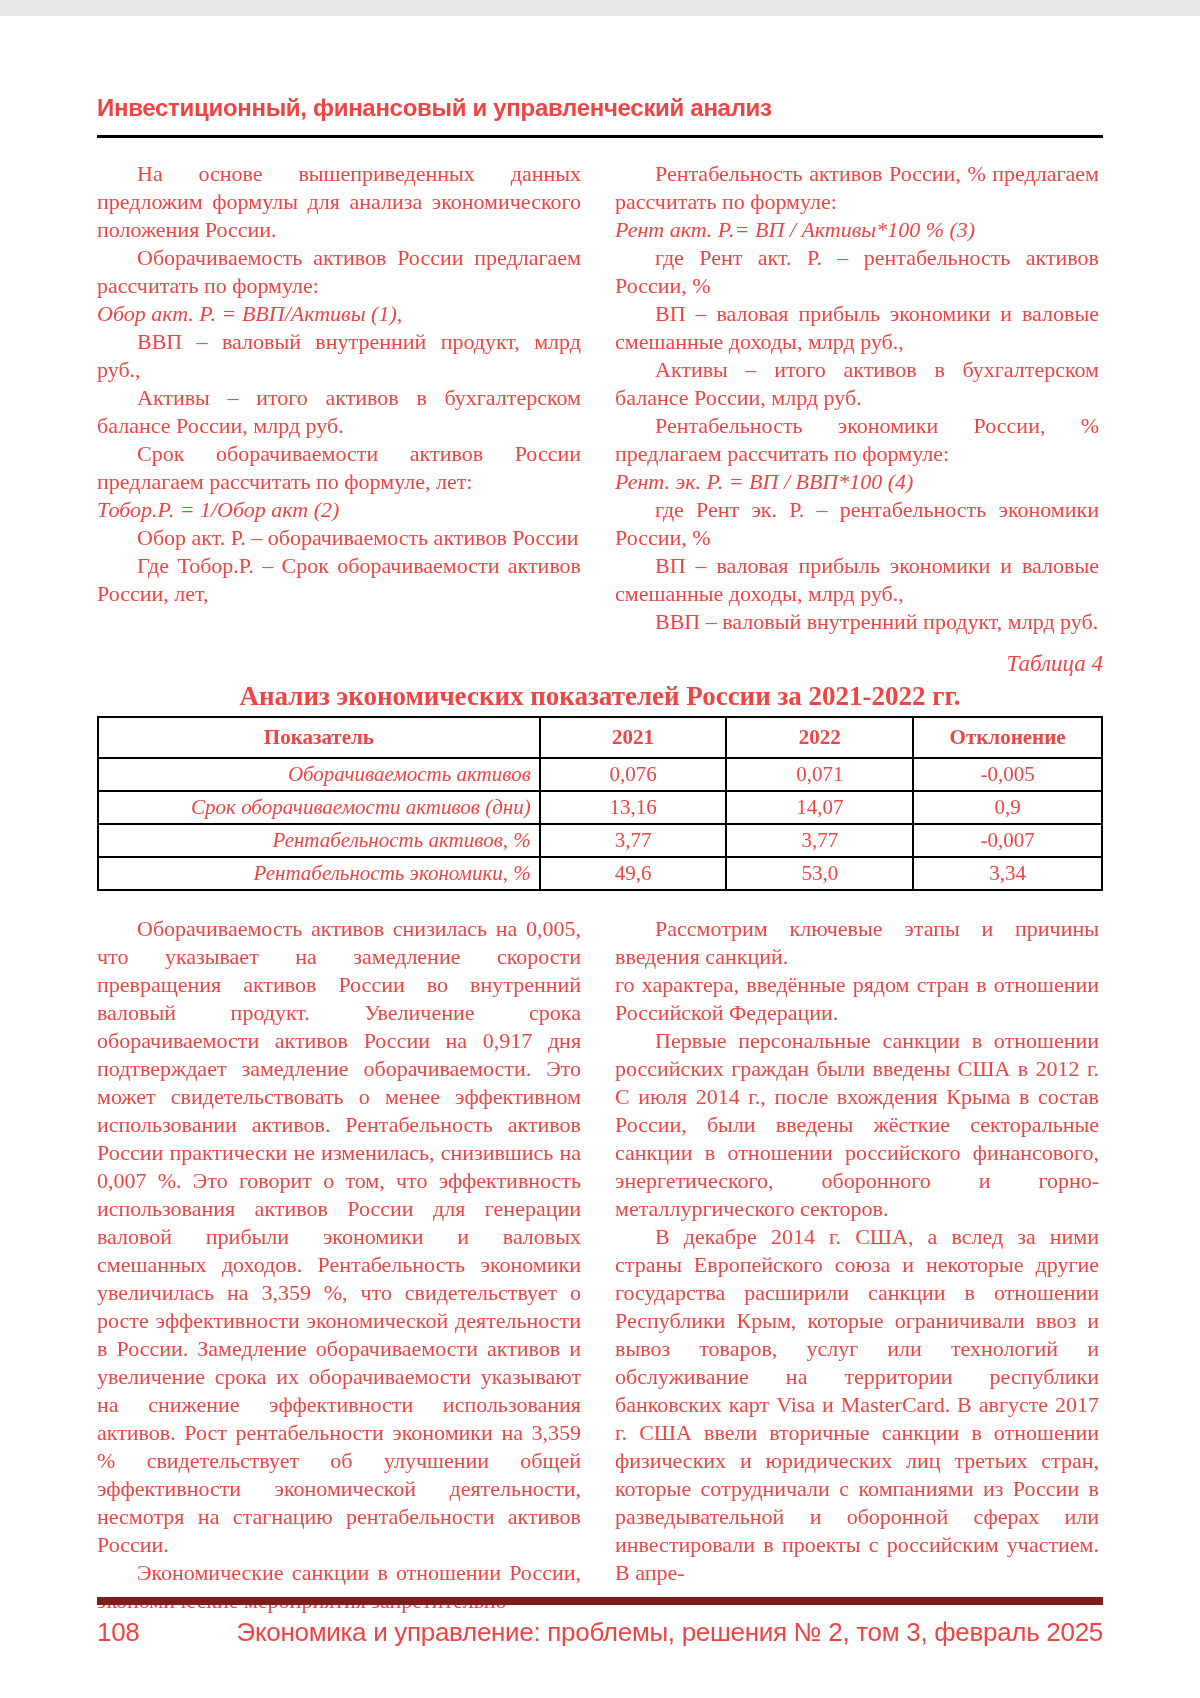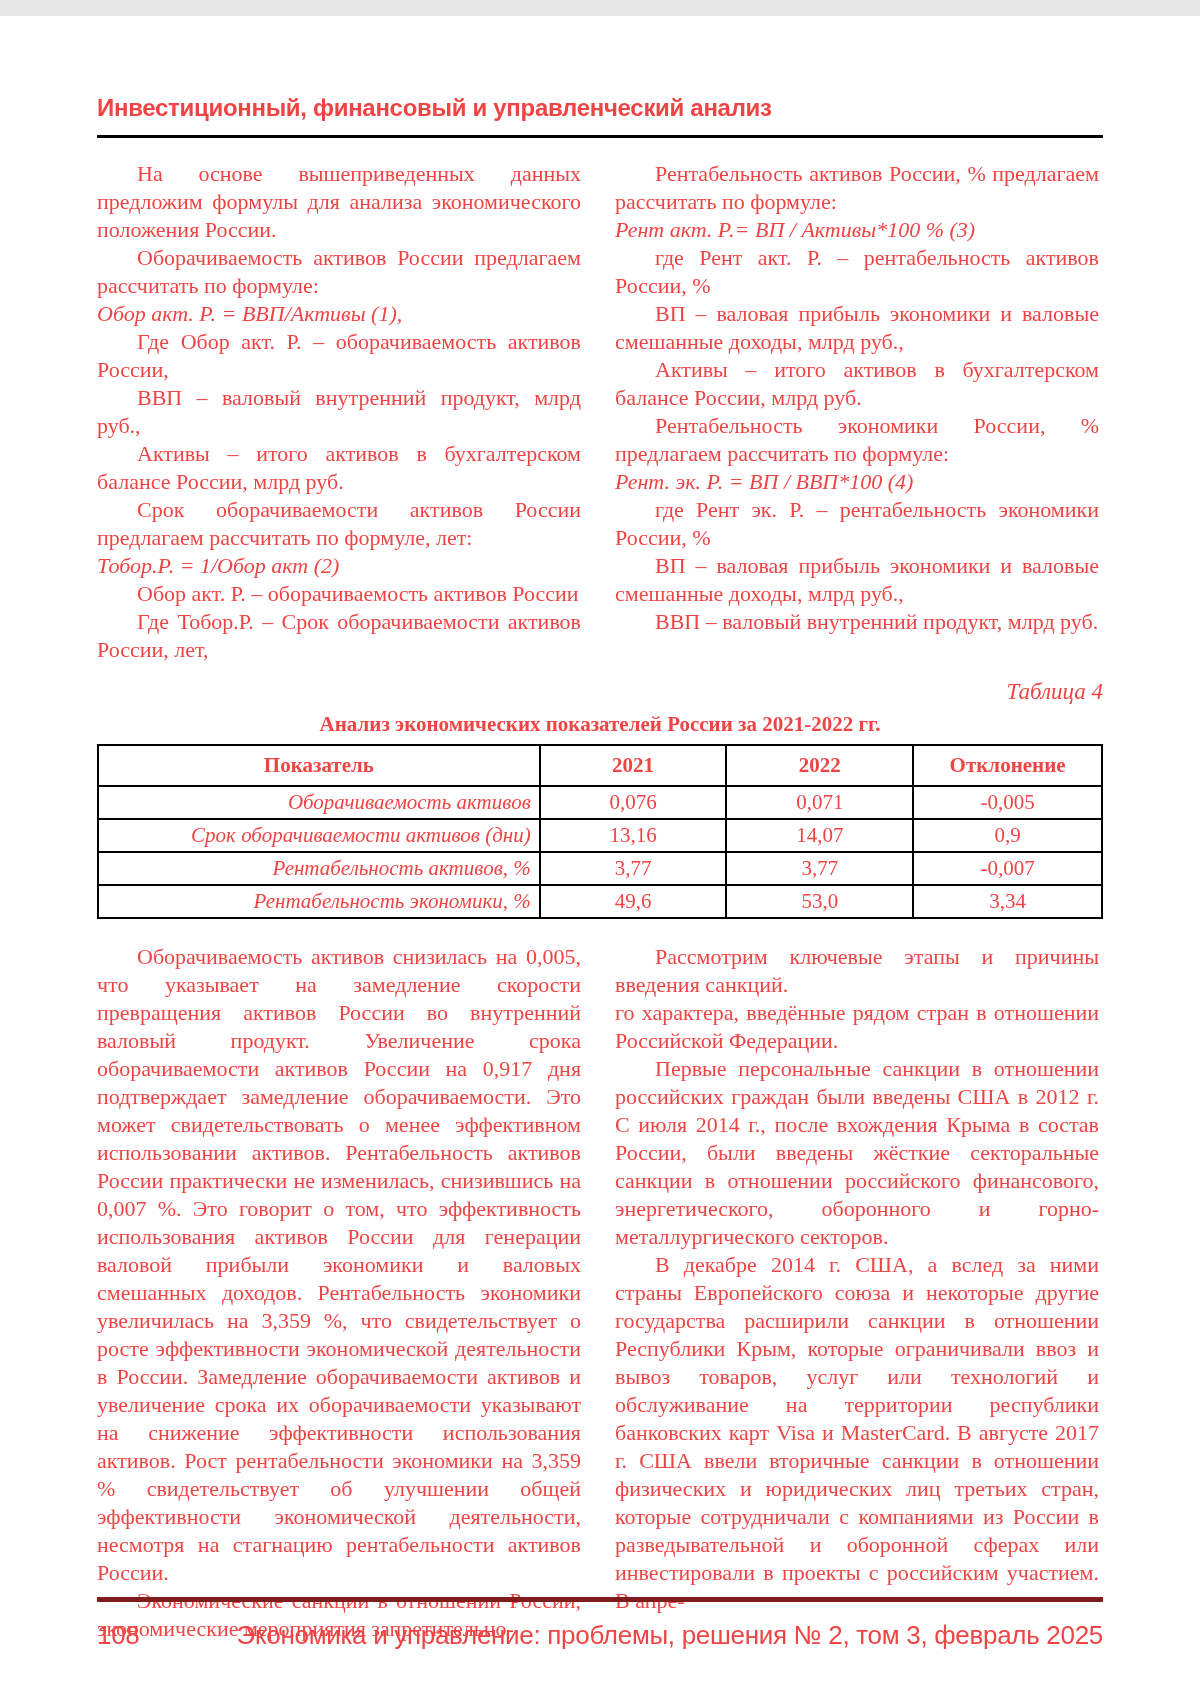--- a/index.html
+++ b/index.html
@@ -55,21 +55,21 @@
     margin-top: 14px;
     text-align: right;
     font-style: italic;
     font-size: 23px;
     line-height: 28px;
   }
   .table-title {
     margin-top: 4px;
     text-align: center;
     font-weight: bold;
-    font-size: 21px;
+    font-size: 27px;
     line-height: 28px;
   }
   table.indicators {
     width: 100%;
     border-collapse: collapse;
     margin-top: 6px;
   }
   table.indicators th, table.indicators td {
     border: 2px solid #000;
     font-size: 21px;
@@ -85,22 +85,22 @@
     text-align: center;
   }
   table.indicators td.label { text-align: right; font-style: italic; }
 
   
   .footer {
     position: absolute;
     top: 1581px;
     left: 97px;
     right: 97px;
-    border-top: 5px solid #7f1d1d;
-    padding-top: 18px;
+    border-top: 8px solid #7f1d1d;
+    padding-top: 12px;
     display: flex;
     justify-content: space-between;
     align-items: baseline;
     font-family: "Liberation Sans", "DejaVu Sans", sans-serif;
     font-size: 26px;
     letter-spacing: -0.3px;
   }
 </style>
 </head>
 <body>
@@ -109,21 +109,20 @@
   <div class="content">
 
     <h1 class="running-head">Инвестиционный, финансовый и управленческий анализ</h1>
     <hr class="head-rule">
 
     <div class="cols cols-top">
       <div class="col">
         <p class="para">На основе вышеприведенных данных предложим формулы для анализа экономического положения России.</p>
         <p class="para">Оборачиваемость активов России предлагаем рассчитать по формуле:</p>
         <p class="formula">Обор акт. Р. = ВВП/Активы (1),</p>
-        <p class="para">Где Обор акт. Р. – оборачиваемость активов России,</p>
         <p class="para">ВВП – валовый внутренний продукт, млрд руб.,</p>
         <p class="para">Активы – итого активов в бухгалтерском балансе России, млрд руб.</p>
         <p class="para">Срок оборачиваемости активов России предлагаем рассчитать по формуле, лет:</p>
         <p class="formula">Тобор.Р. = 1/Обор акт (2)</p>
         <p class="para">Обор акт. Р. – оборачиваемость активов России</p>
         <p class="para">Где Тобор.Р. – Срок оборачиваемости активов России, лет,</p>
       </div>
       <div class="col">
         <p class="para">Рентабельность активов России, % предлагаем рассчитать по формуле:</p>
         <p class="formula">Рент акт. Р.= ВП / Активы*100 % (3)</p>

